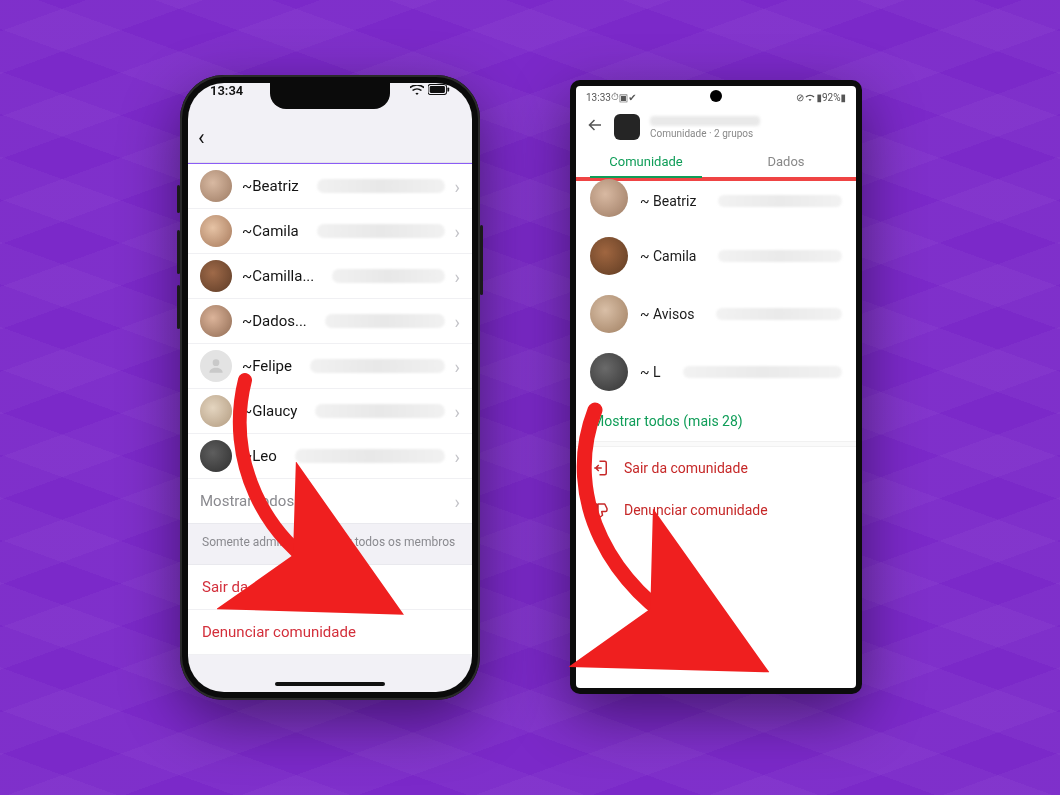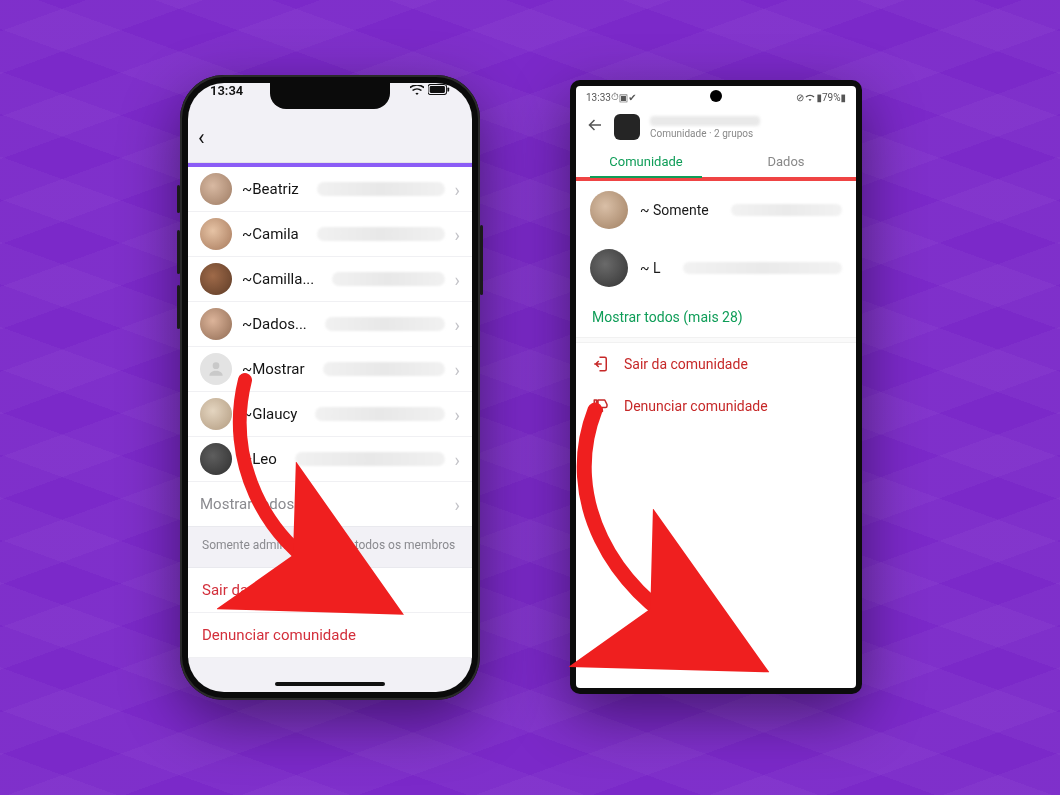--- a/index.html
+++ b/index.html
@@ -52,21 +52,21 @@
     padding: 0 22px 2px;
     font-size: 13px; font-weight: 600; color: #111;
   }
   .ip-statusbar .right { display: flex; gap: 4px; align-items: center; }
   .ip-header {
     display: flex; align-items: center; gap: 6px;
     padding: 6px 10px 12px;
     border-bottom: 1px solid #e3e3e8;
   }
   .ip-header .title { flex: 1; text-align: center; font-size: 16px; font-weight: 600; margin-left: -18px; }
-  .ip-list { background: #fff; border-top: 4px solid #8b5cf6; border-bottom: 1px solid #e9e9ee; }
+  .ip-list { background: #fff; border-top: 1px solid #8b5cf6; border-bottom: 1px solid #e9e9ee; }
   .ip-row {
     display: flex; align-items: center; gap: 10px;
     padding: 6px 12px; min-height: 44px;
     border-bottom: 1px solid #f0f0f3;
   }
   .ip-row:last-child { border-bottom: none; }
   .avatar {
     width: 32px; height: 32px; border-radius: 50%;
     background: #d8d1cb;
     filter: blur(0.6px);
@@ -210,21 +210,21 @@
         <span class="smudge"></span>
         <span class="chev">›</span>
       </div>
       <div class="ip-row">
         <div class="avatar ph">
           <svg width="20" height="20" viewBox="0 0 24 24">
               <circle cx="12" cy="8" r="4" fill="#c9c9c9"></circle>
               <path d="M4 20c0-4 4-6 8-6s8 2 8 6" fill="#c9c9c9"></path>
             </svg>
         </div>
-        <span class="name">~Mostrar</span>
+        <span class="name">~Felipe</span>
         <span class="smudge"></span>
         <span class="chev">›</span>
       </div>
       <div class="ip-row">
         <div class="avatar" style="background:radial-gradient(circle at 40% 40%,#e4d5c0,#b19a7f);"></div>
         <span class="name">~Glaucy</span>
         <span class="smudge"></span>
         <span class="chev">›</span>
       </div>
       <div class="ip-row">
@@ -263,21 +263,21 @@
         <span>✔</span>
       </div>
       <div class="right">
         <span>⊘</span>
         <span>
           <svg width="12" height="9" viewBox="0 0 24 18">
               <path d="M12 18l3-3a5 5 0 00-6 0l3 3zm-7-7a11 11 0 0114 0l2-2a14 14 0 00-18 0l2 2z" fill="#555"></path>
             </svg>
         </span>
         <span>▮</span>
-        <span>79%</span>
+        <span>92%</span>
         <span>▮</span>
       </div>
     </div>
 
     <div class="an-header">
       <span class="an-hdr-icon">
         <svg width="18" height="18" viewBox="0 0 24 24">
             <path d="M20 11H7l5-5-1.4-1.4L3.2 12l7.4 7.4L12 18l-5-5h13z" fill="#555"></path>
           </svg>
       </span>
@@ -287,23 +287,33 @@
         <div class="sub">Comunidade · 2 grupos</div>
       </div>
     </div>
 
     <div class="an-tabs">
       <div class="an-tab active">Comunidade</div>
       <div class="an-tab">Dados</div>
     </div>
 
     <div class="an-list">
+      <div class="an-row" style="padding-top:4px;">
+        <div class="avatar" style="background:radial-gradient(circle at 40% 40%,#d8b9a2,#9d7b63);margin-top:-6px;"></div>
+        <span class="name">~ Beatriz</span>
+        <span class="smudge"></span>
+      </div>
+      <div class="an-row">
+        <div class="avatar" style="background:radial-gradient(circle at 40% 40%,#a06640,#5e3b22);"></div>
+        <span class="name">~ Camila</span>
+        <span class="smudge"></span>
+      </div>
       <div class="an-row">
         <div class="avatar" style="background:radial-gradient(circle at 40% 40%,#d9bfa7,#a07f61);"></div>
-        <span class="name">~ Somente</span>
+        <span class="name">~ Avisos</span>
         <span class="smudge"></span>
       </div>
       <div class="an-row">
         <div class="avatar" style="background:radial-gradient(circle at 40% 40%,#6a6a6a,#333);"></div>
         <span class="name">~ L</span>
         <span class="smudge"></span>
       </div>
     </div>
 
     <div class="an-more">Mostrar todos (mais 28)</div>

